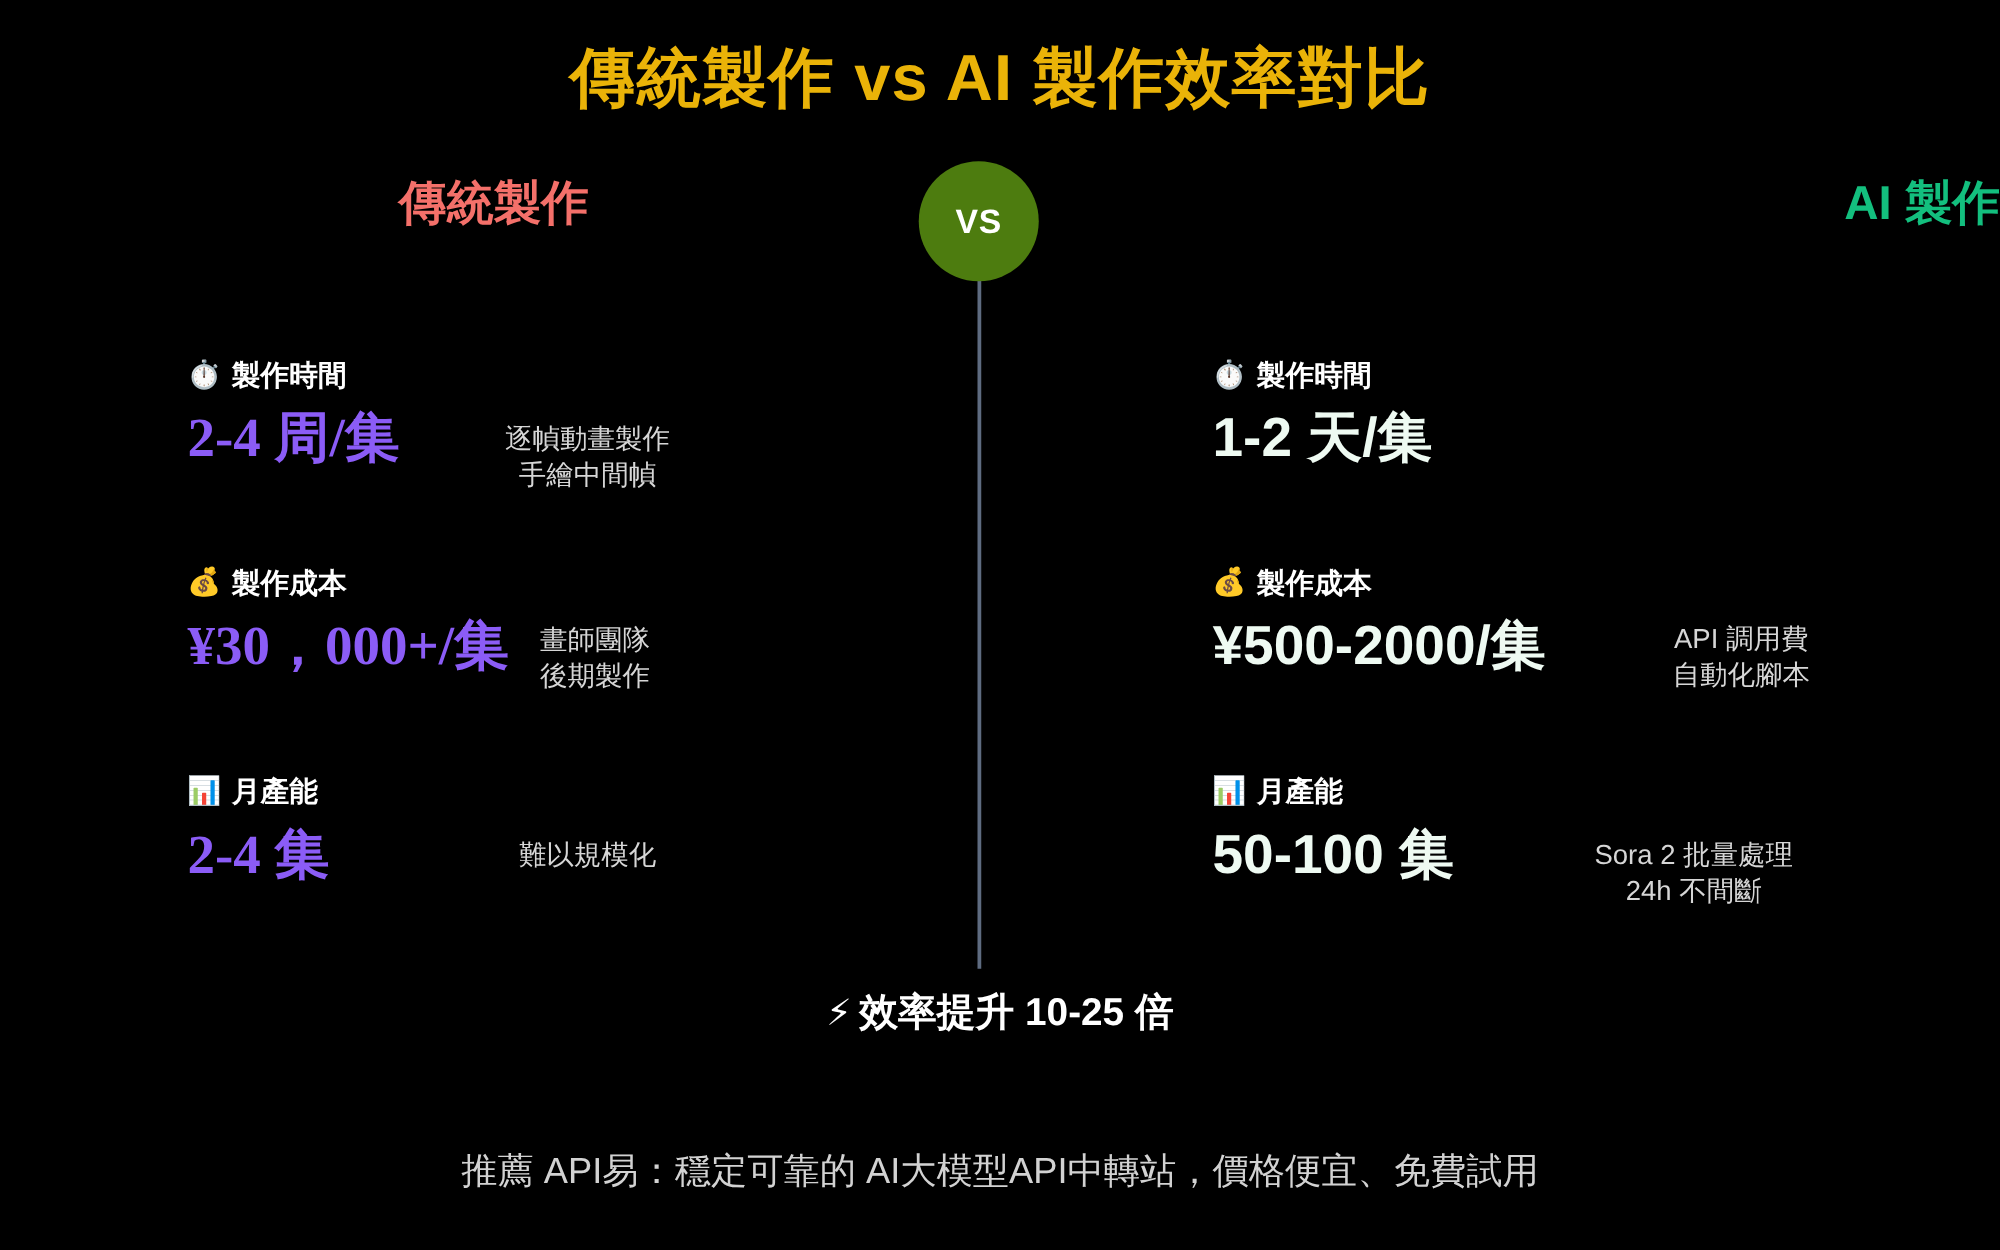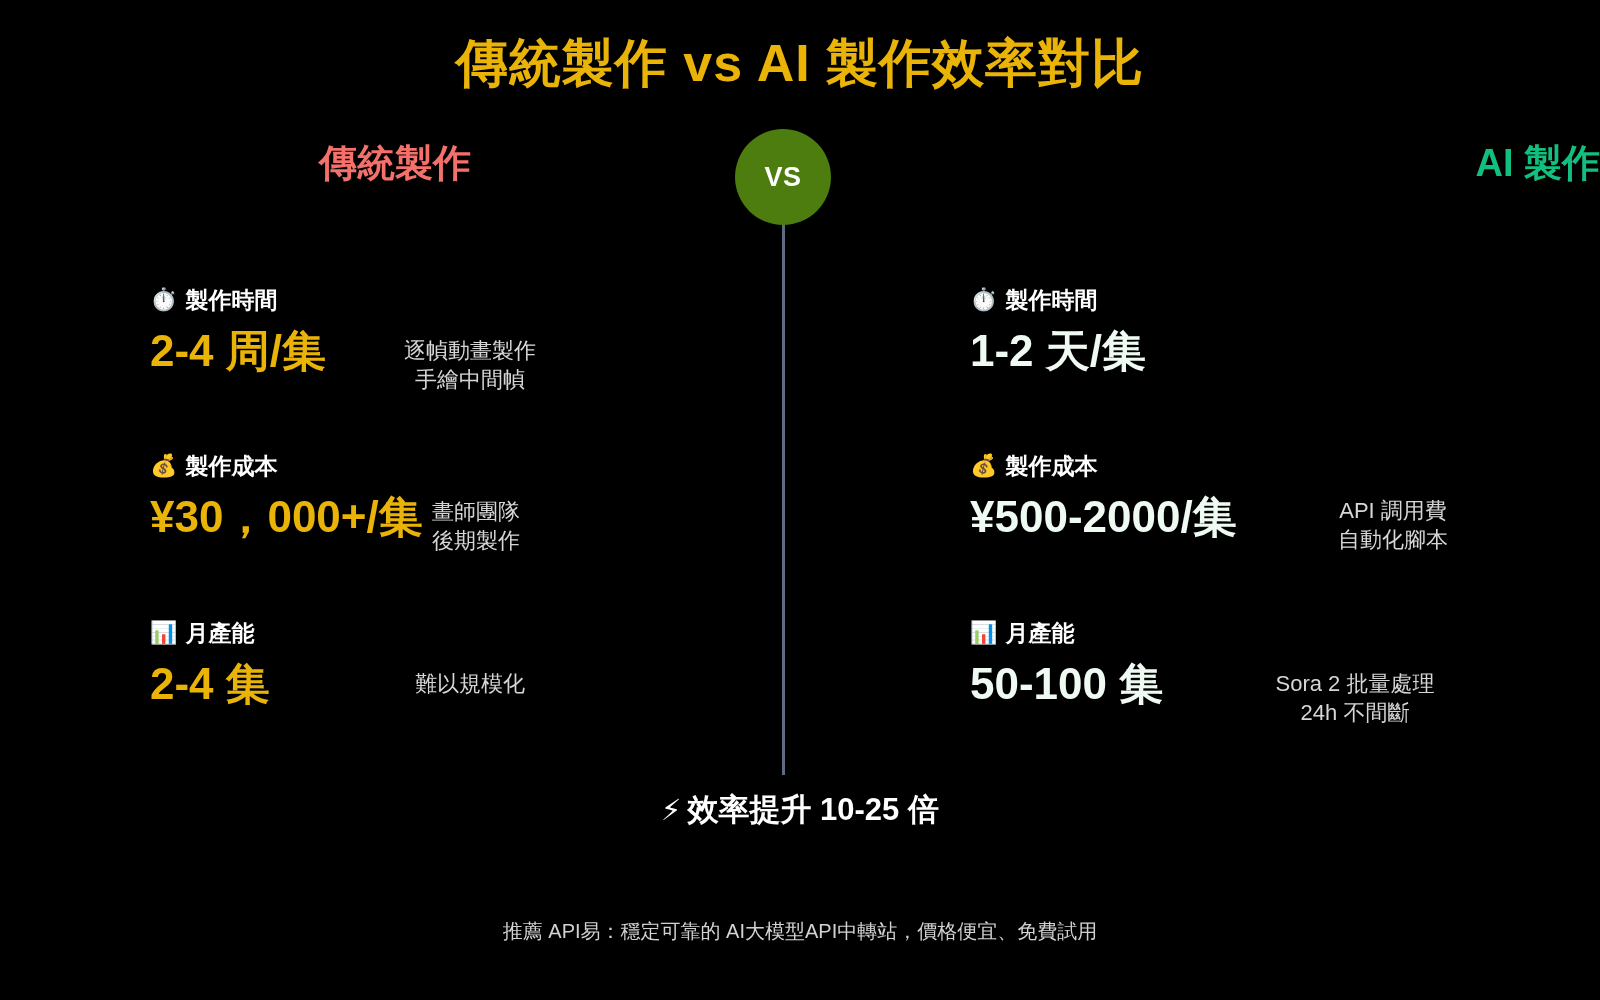--- a/index.html
+++ b/index.html
@@ -123,21 +123,21 @@
   }
   .metric-value {
     position: absolute;
     top: 0;
     left: 0;
     font-size: 44px;
     font-weight: 700;
     line-height: 1.22;
     white-space: nowrap;
   }
-  .metric.left .metric-value  { color: #eab308; }
+  .metric.left .metric-value  { color: #8b5cf6; font-family: Liberation Serif, serif; }
   .metric.right .metric-value { color: #eefaf2; }
 
   .metric-notes {
     position: absolute;
     font-size: 22px;
     line-height: 1.34;
     color: #d6d6d6;
     text-align: center;
     white-space: nowrap;
   }
@@ -180,21 +180,21 @@
     margin-right: 6px;
   }
 
   
   .footer {
     position: absolute;
     top: 918px;
     left: 0;
     width: 1600px;
     text-align: center;
-    font-size: 20px;
+    font-size: 29px;
     color: #d2d2d2;
     line-height: 1.35;
     white-space: nowrap;
   }
 </style>
 </head>
 <body>
 
 <div class="slide">
 

